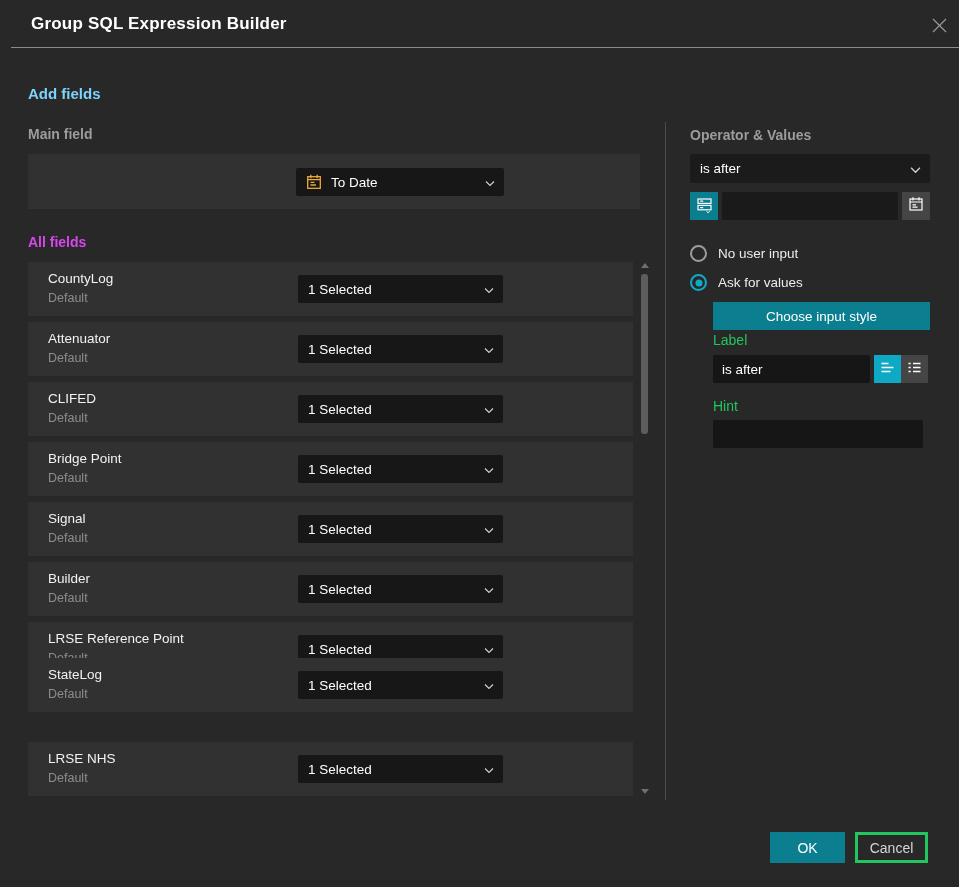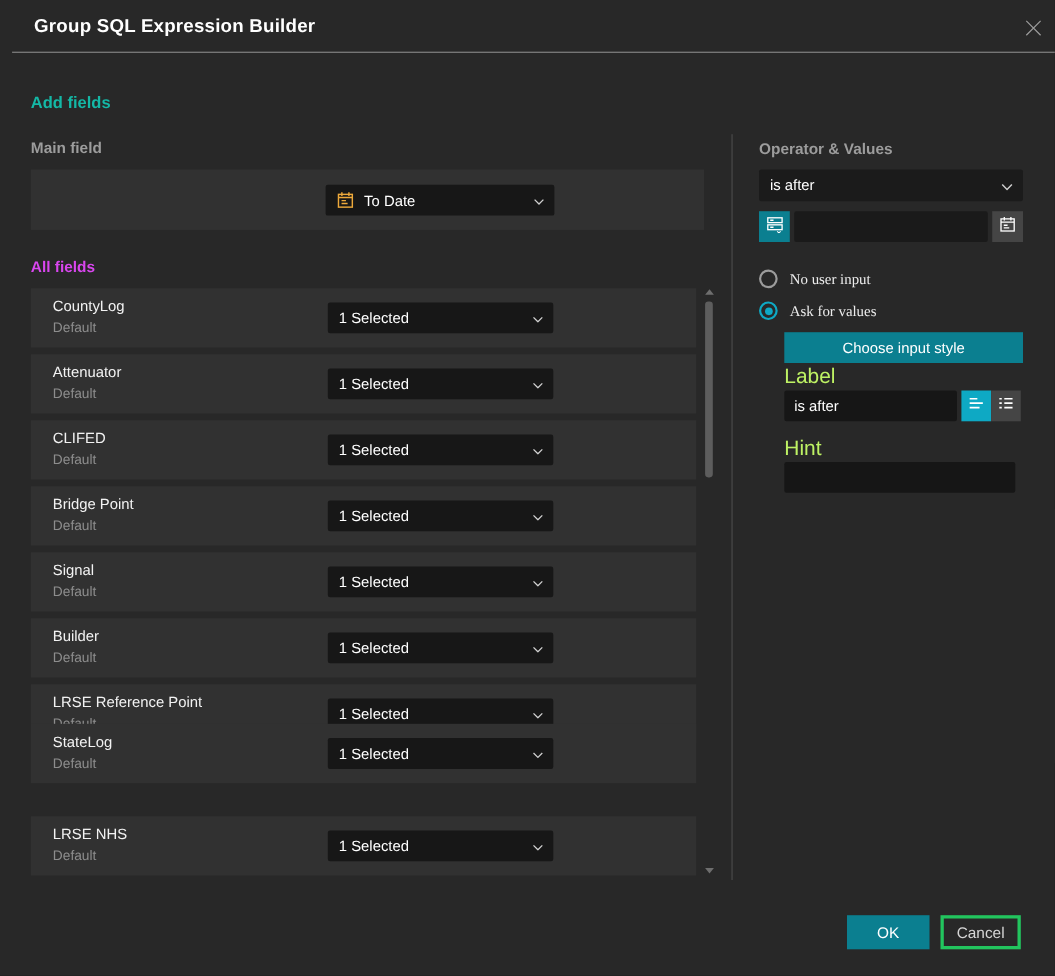--- a/index.html
+++ b/index.html
@@ -8,21 +8,21 @@
     font-family:"Liberation Sans",sans-serif;overflow:hidden;
   }
   
   .header{position:absolute;top:0;left:11px;width:100%;height:48px;
     border-bottom:1px solid #8b8b8b;box-sizing:border-box;}
   .title{position:absolute;left:20px;top:14px;font-size:17px;font-weight:700;
     color:#ffffff;letter-spacing:.2px;}
   .close-btn{position:absolute;right:20px;top:14px;width:22px;height:22px;
     color:#9c9c9c;cursor:pointer;display:flex;align-items:center;justify-content:center;}
   
-  .h-add{position:absolute;left:28px;top:85px;font-size:15px;font-weight:700;color:#14b8a6;}
+  .h-add{position:absolute;left:28px;top:85px;font-size:15px;font-weight:700;color:#7dd3fc;}
   .h-main{position:absolute;left:28px;top:126px;font-size:14px;font-weight:700;color:#9c9c9c;}
   .h-all{position:absolute;left:28px;top:234px;font-size:14px;font-weight:700;color:#d946ef;}
   .h-op{position:absolute;left:690px;top:127px;font-size:14px;font-weight:700;color:#9c9c9c;}
   
   .sel{position:absolute;background:#171717;color:#fff;font-size:13.5px;
     display:flex;align-items:center;padding:0 10px;box-sizing:border-box;
     border-radius:2px;cursor:pointer;}
   .sel .chev{position:absolute;right:9px;top:50%;transform:translateY(-50%);color:#cfcfcf;}
   
   .main-panel{position:absolute;left:28px;top:154px;width:612px;height:55px;background:#313131;}
@@ -44,31 +44,31 @@
   .vdiv{position:absolute;left:665px;top:122px;width:1px;height:678px;background:#4d4d4d;}
   
   .icon-btn{position:absolute;display:flex;align-items:center;justify-content:center;
     cursor:pointer;box-sizing:border-box;}
   .btn-teal{background:#0b7f90;color:#fff;border:none;}
   .btn-teal-bright{background:#0ea9c4;color:#fff;border:none;}
   .btn-gray{background:#454545;color:#fff;border:none;}
   .txt-input{position:absolute;background:#161616;border:none;color:#fff;
     font-size:13.5px;font-family:"Liberation Sans",sans-serif;padding:0 9px;
     box-sizing:border-box;border-radius:2px;outline:none;}
-  .radio-row{position:absolute;display:flex;align-items:center;cursor:pointer;font-family:Liberation Serif, serif;}
+  .radio-row{position:absolute;display:flex;align-items:center;cursor:pointer;}
   .radio{width:17px;height:17px;border-radius:50%;box-sizing:border-box;
     border:2px solid #9c9c9c;background:transparent;flex:0 0 auto;}
   .radio.on{border-color:#0ea9c4;position:relative;}
   .radio.on::after{content:"";position:absolute;left:50%;top:50%;width:7px;height:7px;
     border-radius:50%;background:#0ea9c4;transform:translate(-50%,-50%);}
   .radio-label{margin-left:11px;font-size:13.5px;color:#ececec;}
   .choose-btn{position:absolute;left:713px;top:302px;width:217px;height:28px;
     background:#0b7f90;color:#fff;border:none;font-size:13.5px;
     font-family:"Liberation Sans",sans-serif;cursor:pointer;}
-  .lbl{position:absolute;font-size:19px;color:#bef264;}
+  .lbl{position:absolute;font-size:14px;color:#22c55e;}
   
   .ok-btn{position:absolute;left:770px;top:832px;width:75px;height:31px;
     background:#0b7f90;color:#fff;border:none;font-size:14px;
     font-family:"Liberation Sans",sans-serif;cursor:pointer;}
   .cancel-btn{position:absolute;left:855px;top:832px;width:73px;height:31px;
     background:transparent;color:#d6d6d6;border:3px solid #22c55e;font-size:14px;
     font-family:"Liberation Sans",sans-serif;cursor:pointer;box-sizing:border-box;}
 </style>
 </head>
 <body>

